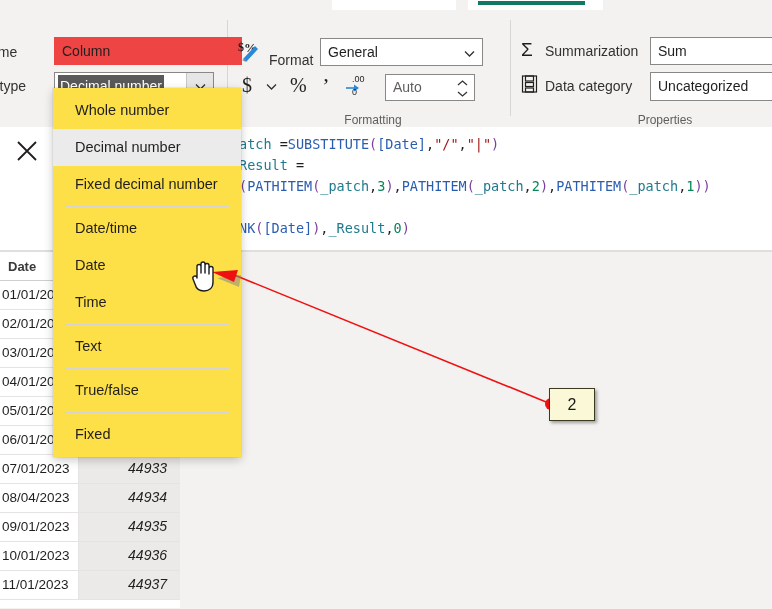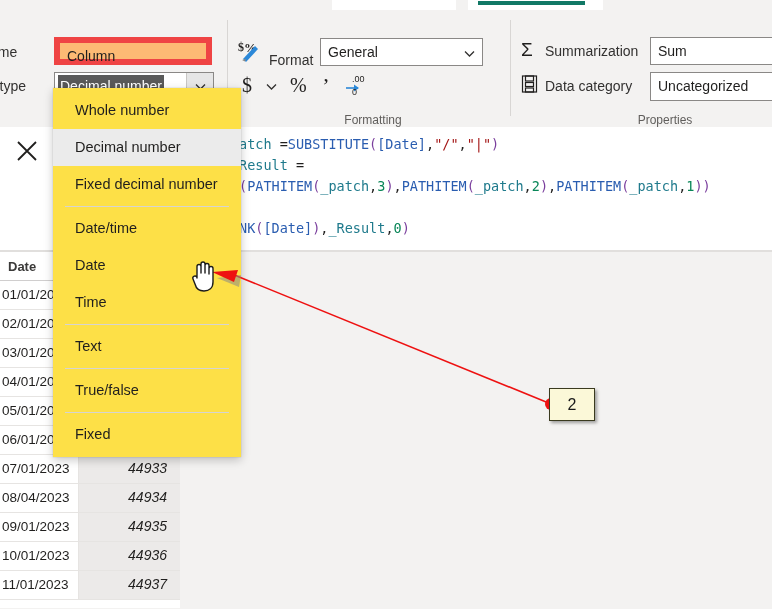--- a/index.html
+++ b/index.html
@@ -20,22 +20,22 @@
   .ribbon{position:absolute;left:0;top:12px;width:772px;height:115px;background:#f3f2f1;}
   .ribbon-sep{position:absolute;top:8px;width:1px;height:96px;background:#d8d6d4;}
   .sep-1{left:227px;}
   .sep-2{left:510px;}
   .group-caption{position:absolute;font-size:12px;color:#605e5c;text-align:center;}
 
   
   .lbl-name{position:absolute;left:-10px;top:32px;font-size:14px;color:#323130;}
   .lbl-datatype{position:absolute;left:-16px;top:66px;font-size:14px;color:#323130;}
   .fld-name{
-    position:absolute;left:54px;top:25px;width:158px;height:28px;
-    background:#fdba74;border:6px solid #ef4444;box-sizing:border-box;
+    position:absolute;left:54px;top:25px;width:188px;height:28px;
+    background:#ef4444;border:1px solid #ef4444;box-sizing:border-box;
     font-size:14px;color:#201f1e;line-height:26px;padding-left:7px;
   }
   .fld-datatype{
     position:absolute;left:54px;top:60px;width:160px;height:29px;
     background:#ffffff;border:1px solid #8a8886;box-sizing:border-box;
   }
   .fld-datatype .val{
     position:absolute;left:3px;top:2px;height:23px;line-height:23px;
     background:#595959;color:#ffffff;font-size:14px;padding:0 2px;
   }
@@ -200,20 +200,31 @@
     <span class="fmt-btn" style="width:30px;">
       <svg width="26" height="24" viewBox="0 0 26 24">
         <text x="9" y="10" font-family="Liberation Sans, sans-serif" font-size="9" fill="#201f1e">.00</text>
         <path d="M3 16 L15 16" stroke="#2b88d8" stroke-width="1.6"></path>
         <path d="M11 12.5 L16 16 L11 19.5 Z" fill="#2b88d8"></path>
         <text x="9" y="23" font-family="Liberation Sans, sans-serif" font-size="9" fill="#201f1e">0</text>
       </svg>
     </span>
   </div>
 
+  <div class="fld-auto">
+    <span>Auto</span>
+    <span class="spinner">
+      <svg width="11" height="6" viewBox="0 0 11 6">
+          <path d="M1 5 L5.5 1 L10 5" stroke="#323130" stroke-width="1.2" fill="none"></path>
+        </svg>
+      <svg width="11" height="6" viewBox="0 0 11 6">
+          <path d="M1 1 L5.5 5 L10 1" stroke="#323130" stroke-width="1.2" fill="none"></path>
+        </svg>
+    </span>
+  </div>
 
   <div class="group-caption" style="left:248px;top:101px;width:250px;">Formatting</div>
 
   <span class="sigma">Σ</span>
   <div class="prop-row lbl-summ">Summarization</div>
   <div class="fld-summ">Sum</div>
 
   <span class="catico">
     <svg width="17" height="18" viewBox="0 0 17 18">
       <rect x="1.5" y="1" width="14" height="16" fill="none" stroke="#201f1e" stroke-width="1.2"></rect>

